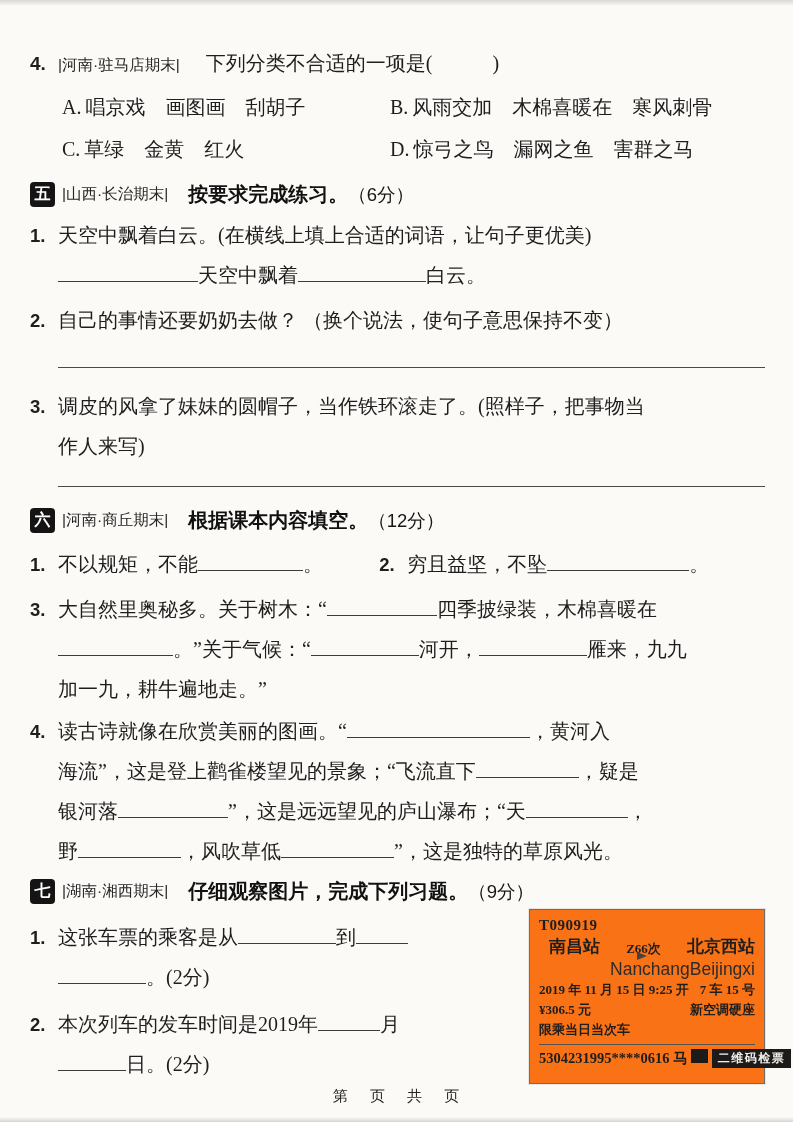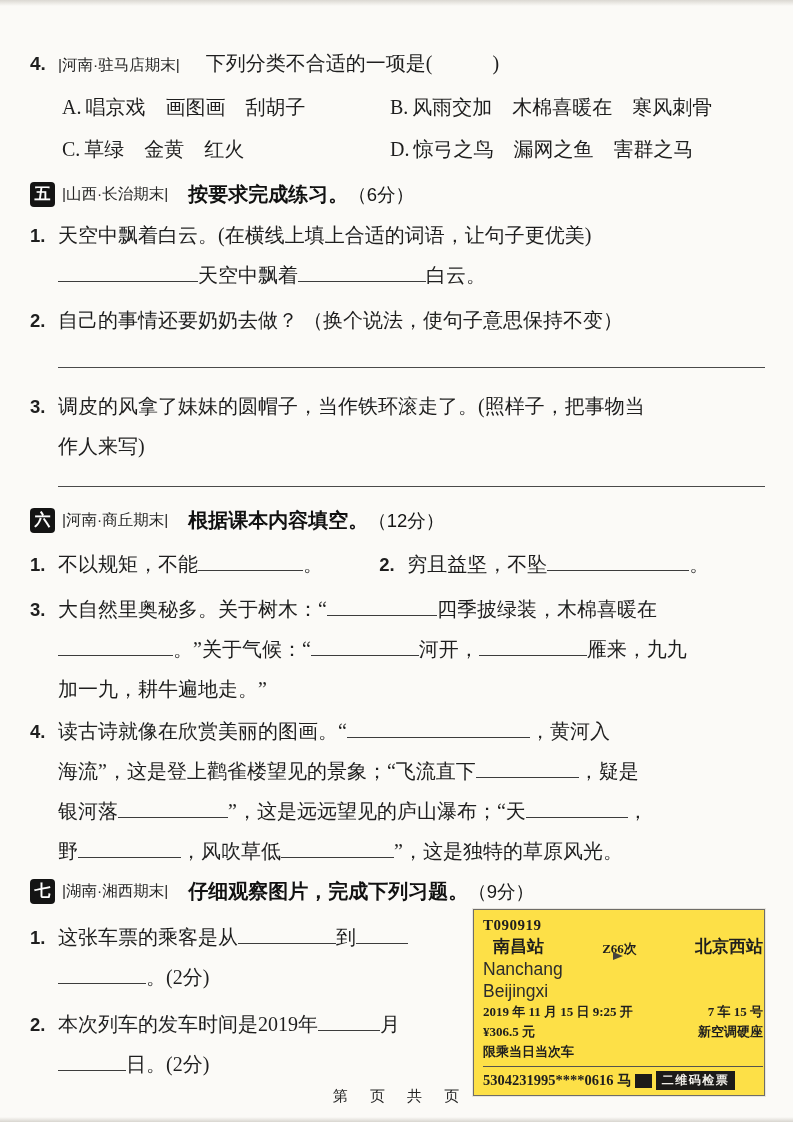--- a/index.html
+++ b/index.html
@@ -73,47 +73,47 @@
   .answer-line{
     height:0; border-bottom:1.3px solid #4a4a4a; margin-left:28px;
   }
   .fill-line{ padding-left:28px; font-size:20px; line-height:30px; white-space:nowrap; }
 
   
   .s7-row{ display:flex; margin-top:12px; }
   .s7-left{ flex:1; min-width:0; padding-right:6px; }
 
   .ticket{
-    flex:none; width:292px; margin-top:-8px;
-    border:1.5px solid #6f6d68; background:#fde047;
-    padding:7px 1px 5px 9px;
+    flex:none; width:236px; margin-top:-8px;
+    border:1.5px solid #6f6d68; background:#f97316;
+    padding:7px 9px 5px 9px;
     box-shadow:0 0 0 1px #e8e6e0;
   }
   .t-code{ font-size:15px; font-weight:bold; letter-spacing:0.5px; }
   .t-stations{ display:flex; align-items:flex-end; font-size:17px; font-weight:bold;
     margin-top:1px; }
   .t-station{ white-space:nowrap; }
   .t-station.left{ margin-left:10px; }
   .t-arrow{ flex:1; margin:0 8px 3px 8px; text-align:center; }
   .t-arrow .t-no{ font-size:13px; font-weight:bold; display:block; line-height:13px; }
   .t-arrow-line{ height:5px; border-bottom:1.6px solid #45433f; position:relative; }
   .t-arrow-line::after{
     content:''; position:absolute; right:-3px; bottom:-5px;
     border-left:10px solid #45433f; border-top:4px solid transparent;
     border-bottom:4px solid transparent;
   }
   .t-pinyin{ display:flex; justify-content:flex-end;
     font-family:"Liberation Sans","DejaVu Sans",sans-serif;
-    font-size:17.5px; color:#2c2c2c; line-height:22px;flex-direction:column; }
+    font-size:17.5px; color:#2c2c2c; line-height:22px; }
   .t-row{ display:flex; justify-content:space-between;
     font-size:13px; font-weight:bold; line-height:20px; white-space:nowrap; }
   .t-note{ font-size:13px; font-weight:bold; line-height:20px; }
   .t-id-row{
     border-top:1.5px solid #55534e; margin-top:4px; padding-top:4px;
-    display:flex; align-items:center; font-size:14.5px; font-weight:bold;
+    display:flex; align-items:flex-start; font-size:14.5px; font-weight:bold;
     white-space:nowrap;
   }
   .t-redact{ width:17px; height:14px; background:#1c1b19; margin:0 4px 0 3px; flex:none; }
   .t-qr{
     background:#1c1b19; color:#f1efe9; font-size:12px; font-weight:bold;
     padding:1px 6px; letter-spacing:1.5px; flex:none;
   }
 
   .footer{
     position:absolute; bottom:16px; left:8px; right:0; text-align:center;

